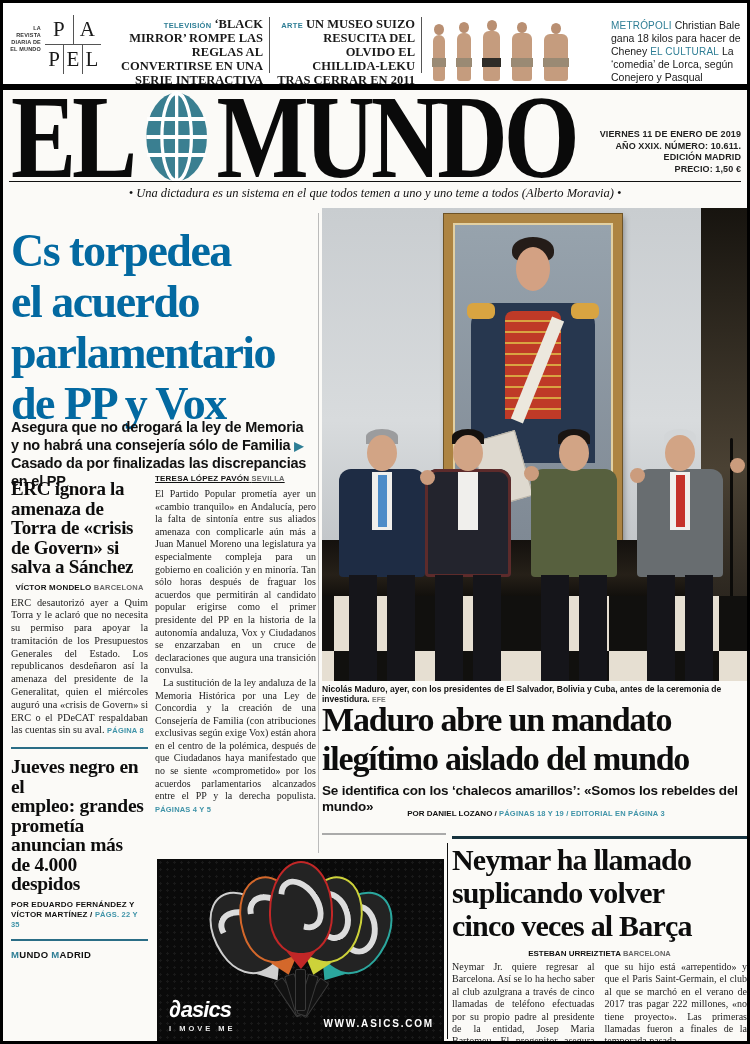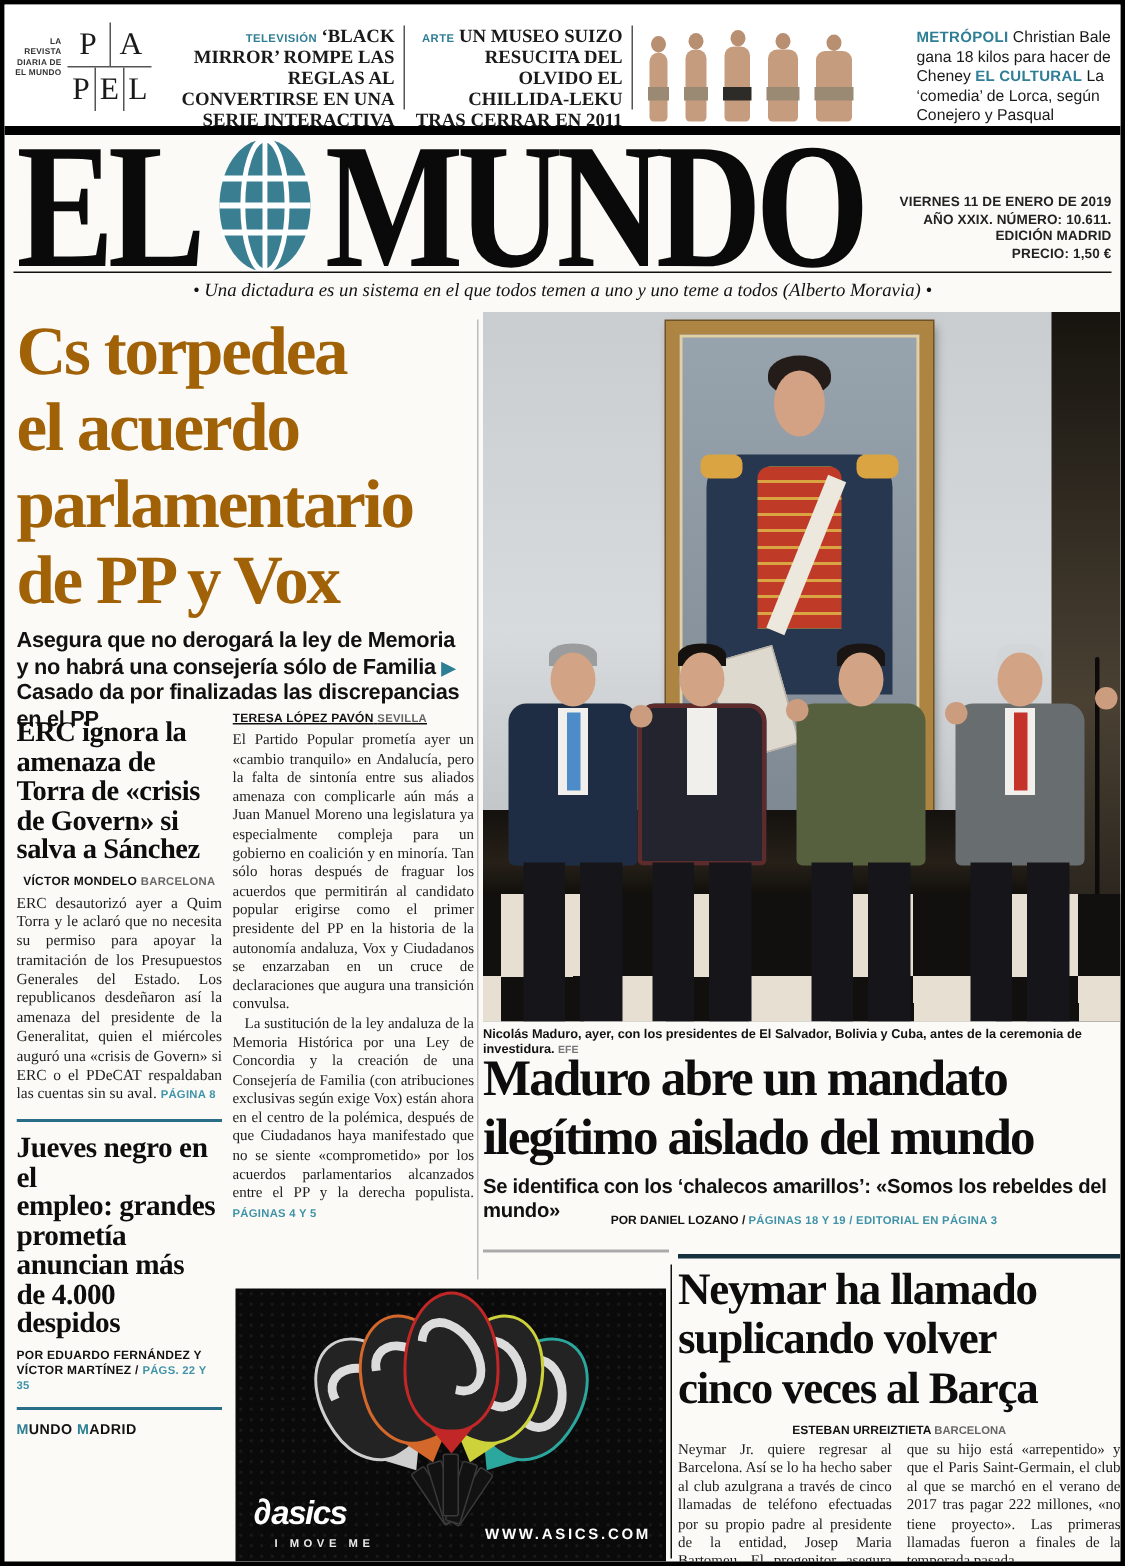--- a/index.html
+++ b/index.html
@@ -16,21 +16,21 @@
   .papel{left:42px;top:12px;width:56px;height:58px;}
   .papel .row{display:flex;height:29px;}
   .papel .cell{flex:1;display:flex;align-items:center;justify-content:center;
     font:500 21px "Liberation Serif",serif;color:#1a1a1a;border-left:1px solid #555;}
   .papel .cell:first-child{border-left:none;}
   .papel .row2{border-top:1px solid #555;}
   .promo{font:bold 12.5px/14px "Liberation Serif",serif;color:#1a1a1a;text-align:right;}
   .promo .kick{font:bold 7.5px "Liberation Sans",sans-serif;color:#2e7e95;letter-spacing:.3px;margin-right:3px;}
   .vdiv{width:1px;background:#555;}
   .promo-sm{font:10.5px/13px "Liberation Sans",sans-serif;color:#1a1a1a;}
-  .promo-sm .kick2{font-weight:bold;color:#2e7e95;font-size:10px;letter-spacing:.2px;}
+  .promo-sm .kick2{font-weight:normal;color:#2e7e95;font-size:10px;letter-spacing:.2px;}
   .bodies{left:424px;top:8px;width:178px;height:70px;display:flex;align-items:flex-end;gap:12px;padding-left:6px;box-sizing:border-box;}
   .bd{position:relative;background:#c59c7e;border-radius:6px 6px 3px 3px;}
   .bd::before{content:"";position:absolute;top:-11px;left:50%;margin-left:-5px;width:10px;height:11px;border-radius:50%;background:#b98f72;}
   .bd::after{content:"";position:absolute;bottom:14px;height:9px;left:-1px;right:-1px;background:#9a8a74;}
   .bd1{width:12px;height:46px;}
   .bd2{width:14px;height:48px;}
   .bd3{width:17px;height:50px;}
   .bd3::after{background:#2e2c28;}
   .bd4{width:20px;height:48px;}
   .bd5{width:24px;height:47px;}
@@ -41,21 +41,21 @@
   .mast-title{left:8px;top:92px;width:720px;height:84px;display:flex;align-items:center;
     transform:scaleX(.82);transform-origin:left center;
     font:bold 119px/84px "Liberation Serif",serif;letter-spacing:-5px;color:#0a0a0a;white-space:nowrap;}
   .globe{margin:0 10px 0 14px;}
   .dateline{right:6px;top:126px;width:170px;text-align:right;
     font:bold 9px/11.5px "Liberation Sans",sans-serif;color:#222;letter-spacing:.1px;}
   .mastrule{left:6px;top:178px;width:732px;height:1px;background:#111;}
   .quote{left:0;top:183px;width:744px;text-align:center;font:italic 12.5px "Liberation Serif",serif;color:#111;}
 
   
-  .lead-h{left:8px;top:205px;width:308px;font:bold 46px/51px "Liberation Serif",serif;color:#a16207;letter-spacing:-1.5px;}
+  .lead-h{left:8px;top:222px;width:308px;font:bold 46px/51px "Liberation Serif",serif;color:#0369a1;letter-spacing:-1.5px;}
   .lead-sub{left:8px;top:416px;width:304px;font:bold 14.5px/17.5px "Liberation Sans",sans-serif;color:#111;letter-spacing:-.2px;}
   .arrow{color:#2e7e95;font-size:12px;}
 
   
   .leftcol{left:8px;top:476px;width:137px;height:560px;overflow:hidden;}
   .h2{font:bold 19px/19.5px "Liberation Serif",serif;color:#0d0d0d;letter-spacing:-.3px;}
   .byl{font:bold 8px/10px "Liberation Sans",sans-serif;color:#111;letter-spacing:.2px;margin:6px 0 4px;}
   .byl .city{color:#666;font-size:7.5px;}
   .body{font:10.3px/12.8px "Liberation Serif",serif;color:#1c1c1c;text-align:justify;}
   .divline{height:2px;background:#2a6d86;margin:9px 0 8px;}
@@ -128,21 +128,21 @@
   .throat{width:0;height:0;border-left:14px solid transparent;border-right:14px solid transparent;margin:-3px auto 0;}
   .handle{width:9px;height:40px;background:#121212;border:1px solid #3a3a3a;margin:0 auto;border-radius:2px;}
   .rk1{transform:rotate(-34deg);z-index:1;} .rk1 .rh{border:2px solid #cfcfcf;} .rk1 .throat{border-top:17px solid #cfcfcf;}
   .rk2{transform:rotate(-17deg);z-index:2;} .rk2 .rh{border:2px solid #d4682b;} .rk2 .throat{border-top:17px solid #d4682b;}
   .rk3{transform:rotate(0deg);z-index:5;bottom:30px;} .rk3 .rh{border:2px solid #c22727;height:94px;} .rk3 .throat{border-top:17px solid #c22727;}
   .rk4{transform:rotate(17deg);z-index:3;} .rk4 .rh{border:2px solid #cdd23a;} .rk4 .throat{border-top:17px solid #cdd23a;}
   .rk5{transform:rotate(34deg);z-index:2;} .rk5 .rh{border:2px solid #2ba79e;} .rk5 .throat{border-top:17px solid #2ba79e;}
   .asics{position:absolute;left:12px;bottom:8px;color:#fff;z-index:6;}
   .asics .logo{font:bold italic 22px "Liberation Sans",sans-serif;letter-spacing:-1px;}
   .asics .spiral{display:inline-block;font-style:italic;font-weight:bold;font-size:24px;margin-right:1px;}
-  .asics .tag{font:bold 7.5px "Liberation Sans",sans-serif;letter-spacing:3px;color:#e8e8e8;margin-top:1px;margin-left:14px;}
+  .asics .tag{font:bold 7.5px "Liberation Sans",sans-serif;letter-spacing:3px;color:#e8e8e8;margin-top:1px;}
   .adurl{position:absolute;right:10px;bottom:12px;color:#fff;font:bold 10px "Liberation Sans",sans-serif;letter-spacing:1.8px;z-index:6;}
 </style>
 </head>
 <body>
 
 <div class="page">
 
   <div class="abs strip">
     <div class="abs revista">
       <div>LA REVISTA</div>

